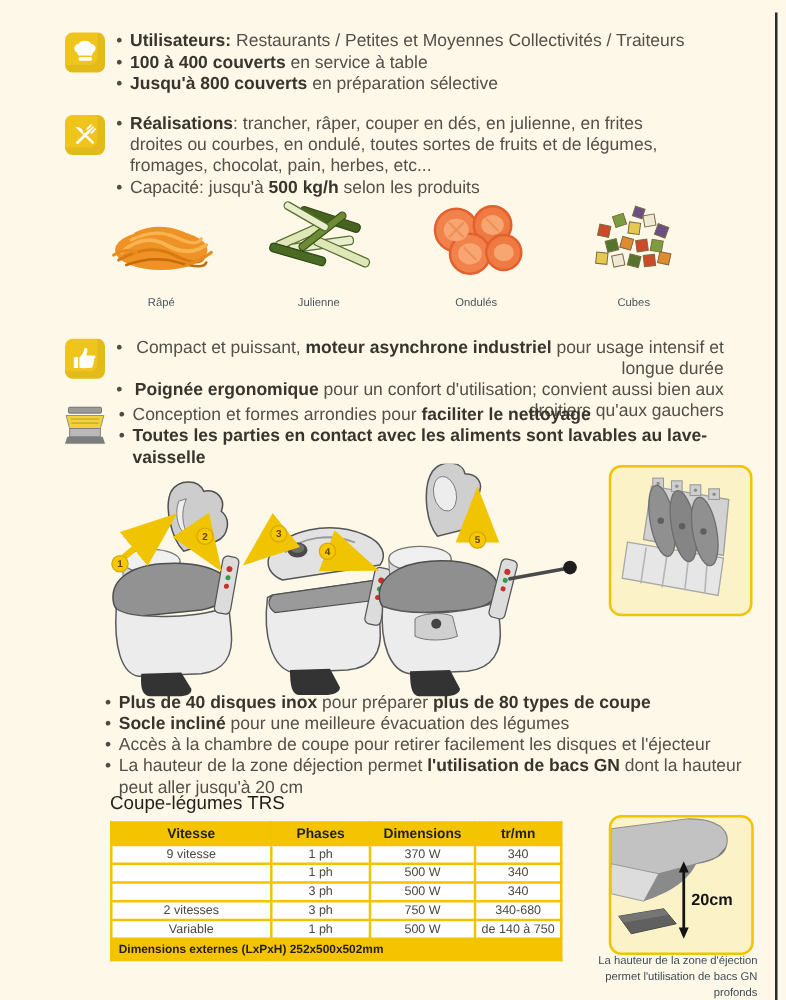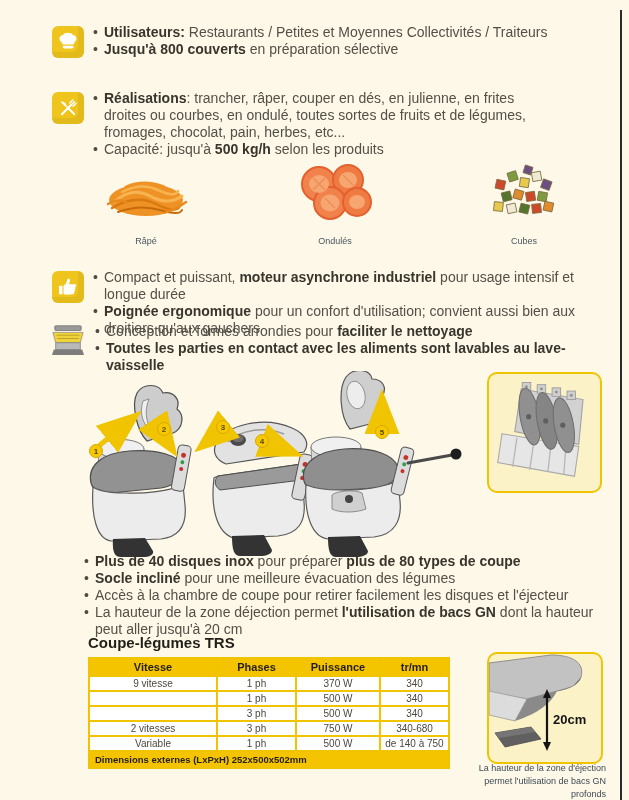--- a/index.html
+++ b/index.html
@@ -10,30 +10,30 @@
   
   .grp{position:absolute;display:flex;gap:9px;align-items:flex-start;}
   .icon-tile{width:32px;height:32px;border-radius:6px;background:#efc41c;flex:0 0 auto;
              box-shadow:inset -6px -6px 0 rgba(0,0,0,0.05);display:flex;align-items:center;justify-content:center;}
   ul.blist{list-style:none;margin:0;padding:0;font-size:14px;line-height:17px;color:#544f47;}
   ul.blist li.bl{position:relative;padding-left:11px;}
   ul.blist li.bl::before{content:"\2022";position:absolute;left:0;top:0;color:#4f4b44;}
   .b{font-weight:bold;color:#39352d;}
 
   
-  .food-row{position:absolute;left:89px;top:158px;width:492px;display:flex;justify-content:space-between;}
+  .food-row{position:absolute;left:72px;top:158px;width:492px;display:flex;justify-content:space-between;}
   .food-fig{width:114px;text-align:center;}
   .food-cap{margin-top:8px;font-size:9px;color:#4a5560;}
 
   
   .info-box{position:absolute;border:2px solid #f0c400;border-radius:10px;background:#fbf2c8;overflow:hidden;}
   .box-cap{position:absolute;text-align:right;font-size:9px;line-height:13px;color:#3e4a55;}
 
   
-  .tbl-title{position:absolute;left:88px;top:634px;font-size:15px;font-weight:bold;color:#221f19;}
+  .tbl-title{position:absolute;left:88px;top:634px;font-size:15px;font-weight:normal;color:#221f19;}
   table.spec{position:absolute;left:88px;top:657px;width:360px;border-collapse:collapse;table-layout:fixed;}
   table.spec th,table.spec td{border:2px solid #f0c400;}
   table.spec th{background:#f5c400;color:#231f18;font-size:11px;padding:2px 2px;height:11px;}
   table.spec td{background:#ffffff;color:#4c473f;font-size:10px;text-align:center;padding:1px 2px;height:11px;}
   table.spec tfoot td{background:#f5c400;color:#231f18;text-align:left;font-weight:bold;font-size:9.5px;padding:2px 5px;}
   .c1{width:128px;}.c2{width:79px;}.c3{width:84px;}.c4{width:69px;}
 </style>
 </head>
 <body>
 
@@ -42,20 +42,21 @@
 
   <div class="grp" style="left:52px;top:26px;">
     <div class="icon-tile">
       <svg width="26" height="26" viewBox="0 0 32 32">
         <path d="M8,16 C4,14 5,8 10,7.5 C11,3.5 20.5,3.5 22,7.5 C27,8 28,14 24,16 L23,19 L9.5,19 Z" fill="#ffffff"></path>
         <rect x="9.5" y="20.5" width="13.5" height="3.6" rx="1.8" fill="#ffffff"></rect>
       </svg>
     </div>
     <ul class="blist" style="width:478px;margin-top:-2px;">
         <li class="bl"><span class="b">Utilisateurs:</span><span> Restaurants / Petites et Moyennes Collectivités / Traiteurs</span></li>
+        <li class="bl"><span class="b">100 à 400 couverts</span><span> en service à table</span></li>
         <li class="bl"><span class="b">Jusqu'à 800 couverts</span><span>  en préparation sélective</span></li>
       </ul>
   </div>
 
   <div class="grp" style="left:52px;top:92px;">
     <div class="icon-tile">
       <svg width="26" height="26" viewBox="0 0 32 32">
         <g transform="rotate(45 16 16)">
           <rect x="14.8" y="9" width="2.6" height="19" rx="1.3" fill="#ffffff"></rect>
           <rect x="12.4" y="4" width="1.8" height="7" rx="0.9" fill="#ffffff"></rect>
@@ -80,20 +81,34 @@
         <ellipse cx="50" cy="42" rx="37" ry="16" fill="#ef9225"></ellipse>
         <path d="M18,44 Q36,28 54,38 T86,38" stroke="#f8b451" stroke-width="3" fill="none" stroke-linecap="round"></path>
         <path d="M16,50 Q40,36 60,46 T84,48" stroke="#d97a10" stroke-width="2.5" fill="none" stroke-linecap="round"></path>
         <path d="M26,34 Q45,24 62,32 T82,33" stroke="#f8b451" stroke-width="2.5" fill="none" stroke-linecap="round"></path>
         <path d="M22,54 Q44,46 64,52 T86,52" stroke="#c76a08" stroke-width="2" fill="none" stroke-linecap="round"></path>
         <path d="M30,29 Q48,21 68,29" stroke="#ef9225" stroke-width="3" fill="none" stroke-linecap="round"></path>
         <path d="M12,46 Q22,40 30,44" stroke="#e88b1e" stroke-width="2.5" fill="none" stroke-linecap="round"></path>
         <path d="M70,54 Q82,50 90,44" stroke="#e88b1e" stroke-width="2.5" fill="none" stroke-linecap="round"></path>
       </svg>
       <div class="food-cap">Râpé</div>
+    </div>
+    <div class="food-fig">
+      <svg width="100" height="66" viewBox="0 0 100 66">
+        <g stroke-width="1">
+          <rect x="14" y="26" width="48" height="7" rx="3" fill="#dfe6b8" stroke="#56702e" transform="rotate(-24 38 30)"></rect>
+          <rect x="34" y="14" width="50" height="7" rx="3" fill="#46641f" stroke="#2f4713" transform="rotate(18 59 18)"></rect>
+          <rect x="26" y="34" width="52" height="7" rx="3" fill="#e8edcc" stroke="#56702e" transform="rotate(-8 52 38)"></rect>
+          <rect x="10" y="42" width="46" height="7" rx="3" fill="#4a6b25" stroke="#2f4713" transform="rotate(16 33 46)"></rect>
+          <rect x="44" y="40" width="48" height="7" rx="3" fill="#dfe6b8" stroke="#56702e" transform="rotate(24 68 44)"></rect>
+          <rect x="30" y="24" width="46" height="6" rx="3" fill="#6d8a36" stroke="#3c5518" transform="rotate(-38 53 27)"></rect>
+          <rect x="20" y="12" width="40" height="6" rx="3" fill="#e8edcc" stroke="#56702e" transform="rotate(30 40 15)"></rect>
+        </g>
+      </svg>
+      <div class="food-cap">Julienne</div>
     </div>
     <div class="food-fig">
       <svg width="100" height="66" viewBox="0 0 100 66">
         <g stroke="#e3602f" stroke-width="2">
           <circle cx="34" cy="26" r="17" fill="#f1824c"></circle>
           <circle cx="63" cy="22" r="15" fill="#ef7a42"></circle>
           <circle cx="45" cy="45" r="16" fill="#f1824c"></circle>
           <circle cx="72" cy="44" r="14" fill="#ef7a42"></circle>
         </g>
         <ellipse cx="34" cy="26" rx="10" ry="9" fill="#f7a571"></ellipse>
@@ -130,21 +145,21 @@
     </div>
   </div>
 
   <div class="grp" style="left:52px;top:271px;">
     <div class="icon-tile">
       <svg width="26" height="26" viewBox="0 0 32 32">
         <path d="M5,14.5 h4.2 v10.5 H5 Z" fill="#ffffff"></path>
         <path d="M10.5,24.6 V14.4 C12.6,13.4 14.6,10.4 15.1,6.8 C15.4,4.9 18.1,5 18.3,7.2 C18.5,9.2 17.9,11.2 17.1,12.7 L25,12.7 C26.8,12.7 26.8,15.7 25,15.7 L24.1,15.7 C25.7,16.2 25.5,18.8 23.9,19 C25.3,19.7 24.7,22 23.3,22.2 C24.3,23 23.5,24.9 22.1,24.9 L14,25.4 C12.8,25.4 11.6,25.1 10.5,24.6 Z" fill="#ffffff"></path>
       </svg>
     </div>
-    <ul class="blist" style="width:486px;margin-top:-2px;">
+    <ul class="blist" style="width:486px;margin-top:-2px;text-align:right;">
         <li class="bl"><span>Compact et puissant, </span><span class="b">moteur asynchrone industriel</span><span> pour usage intensif et longue durée</span></li>
         <li class="bl"><span class="b">Poignée ergonomique</span><span> pour un confort d'utilisation; convient aussi bien aux droitiers qu'aux gauchers</span></li>
       </ul>
   </div>
 
   <div class="grp" style="left:50px;top:322px;">
     <div style="width:36px;flex:0 0 auto;">
       <svg width="36" height="34" viewBox="0 0 38 36">
         <rect x="5" y="4" width="28" height="5" rx="1" fill="#9a9a9a" stroke="#6e6e6e" stroke-width="0.8"></rect>
         <polygon points="3,11 35,11 32,22 6,22" fill="#f2d23a" stroke="#8a8a8a" stroke-width="0.8"></polygon>
@@ -294,21 +309,21 @@
     <colgroup>
         <col class="c1">
         <col class="c2">
         <col class="c3">
         <col class="c4">
       </colgroup>
     <thead>
         <tr>
           <th>Vitesse</th>
           <th>Phases</th>
-          <th>Puissance</th>
+          <th>Dimensions</th>
           <th>tr/mn</th>
         </tr>
       </thead>
     <tbody>
         <tr>
           <td>9 vitesse</td>
           <td>1 ph</td>
           <td>370 W</td>
           <td>340</td>
         </tr>

